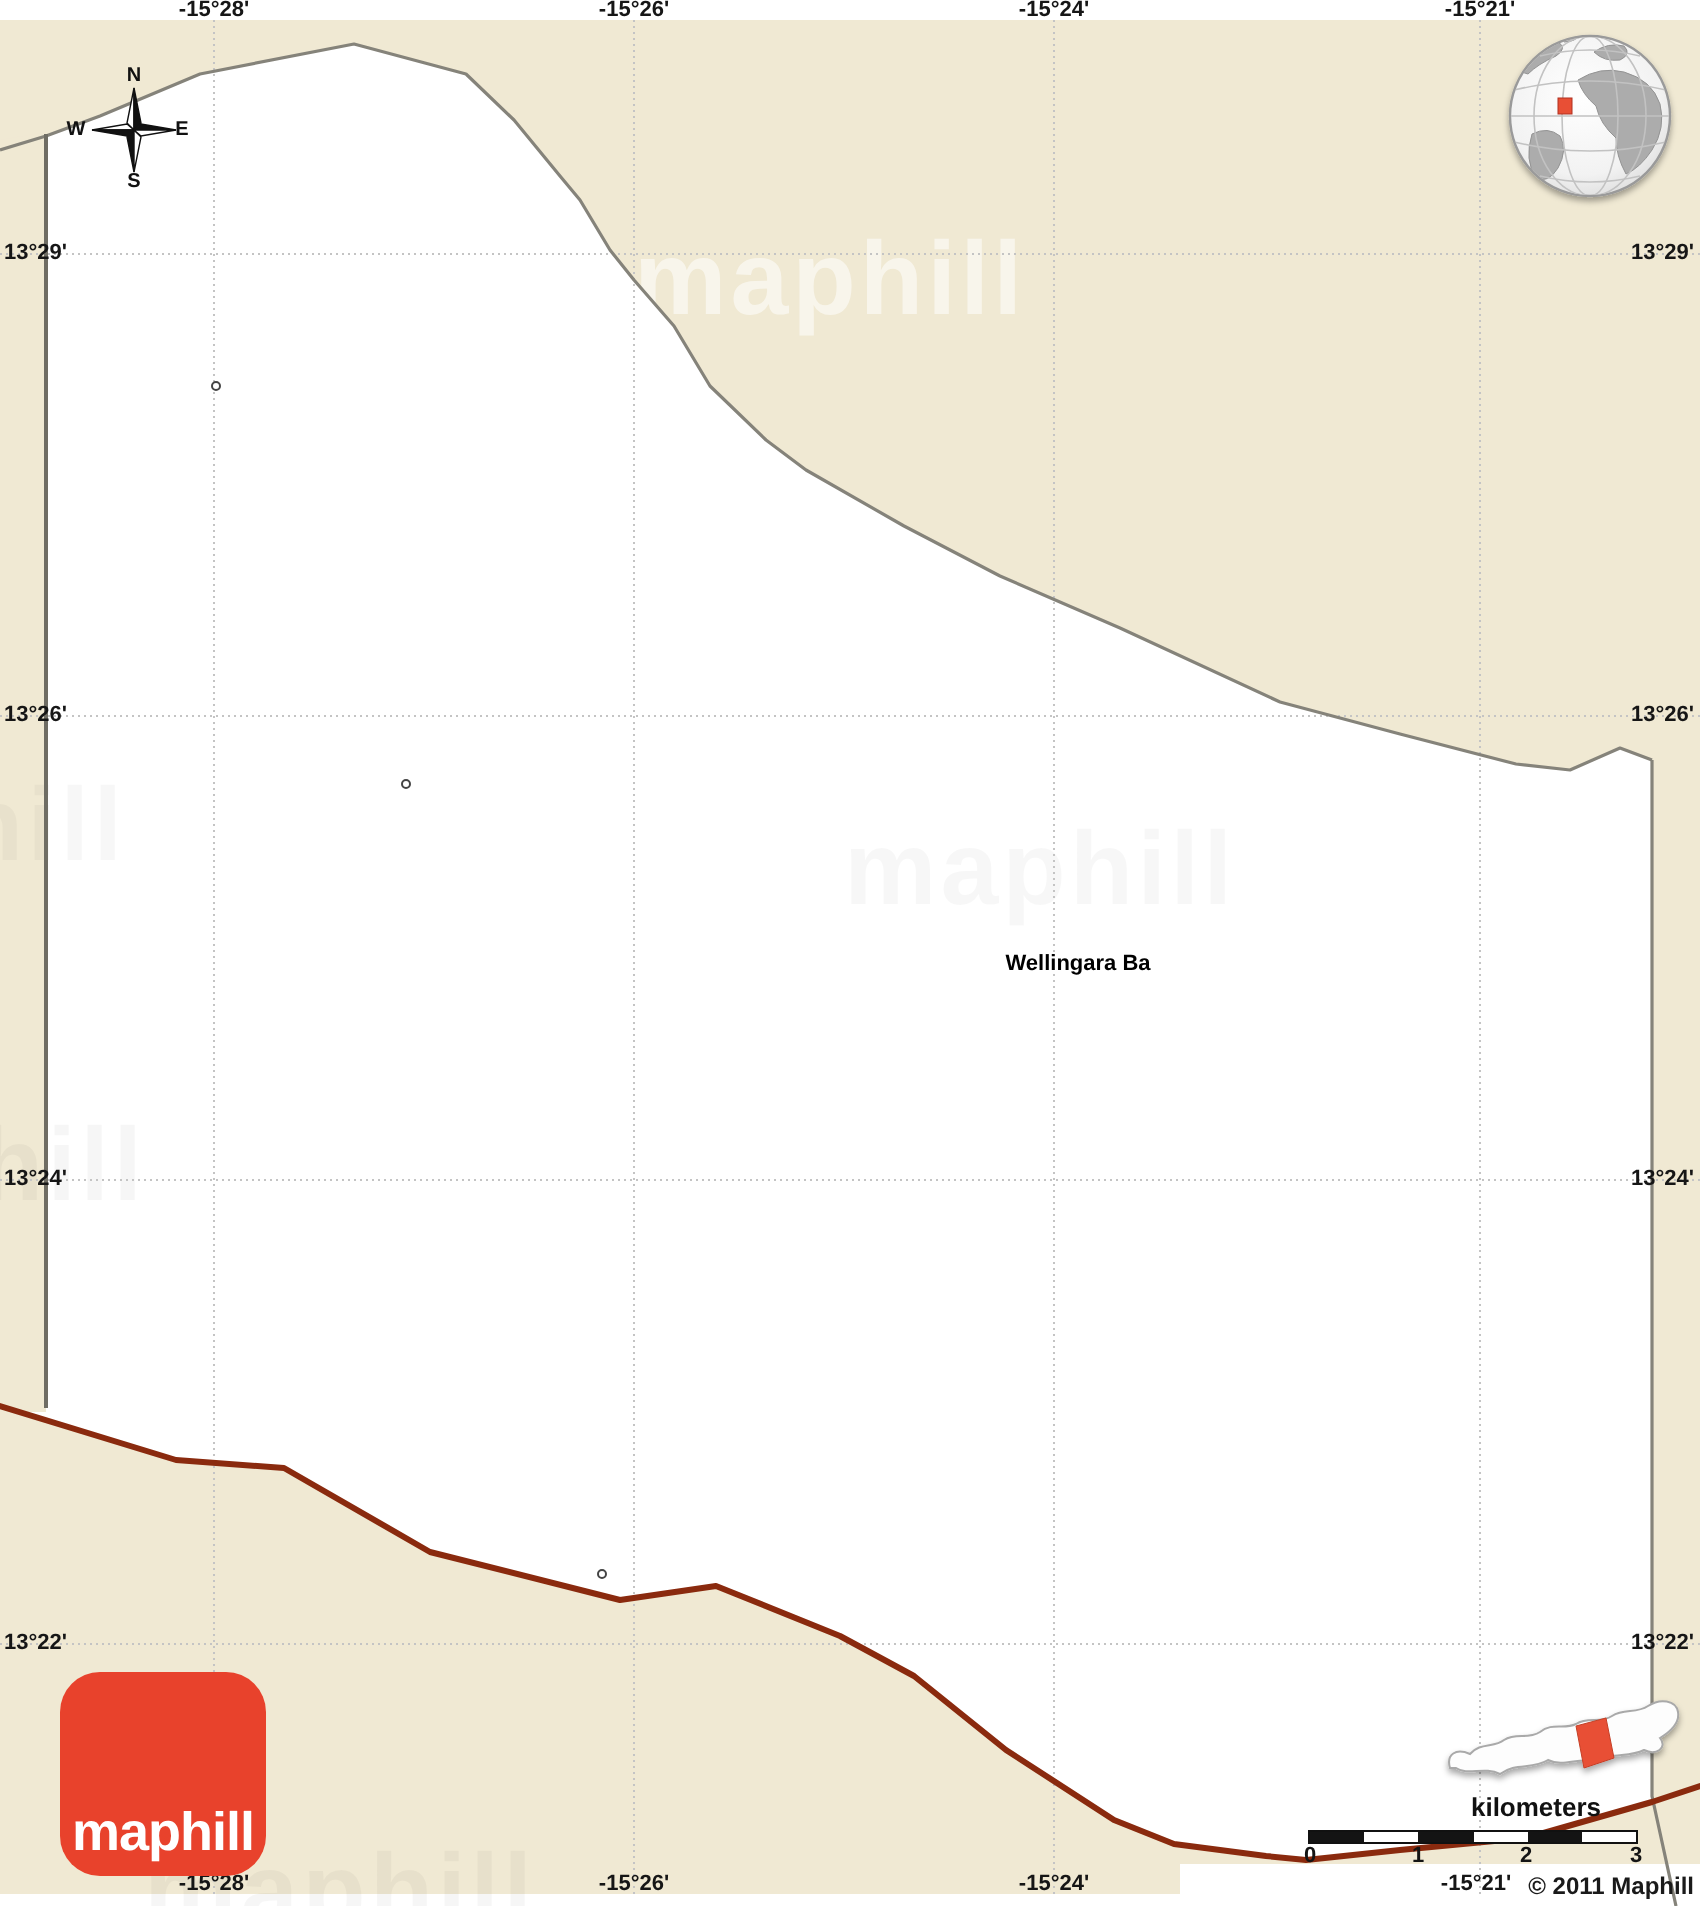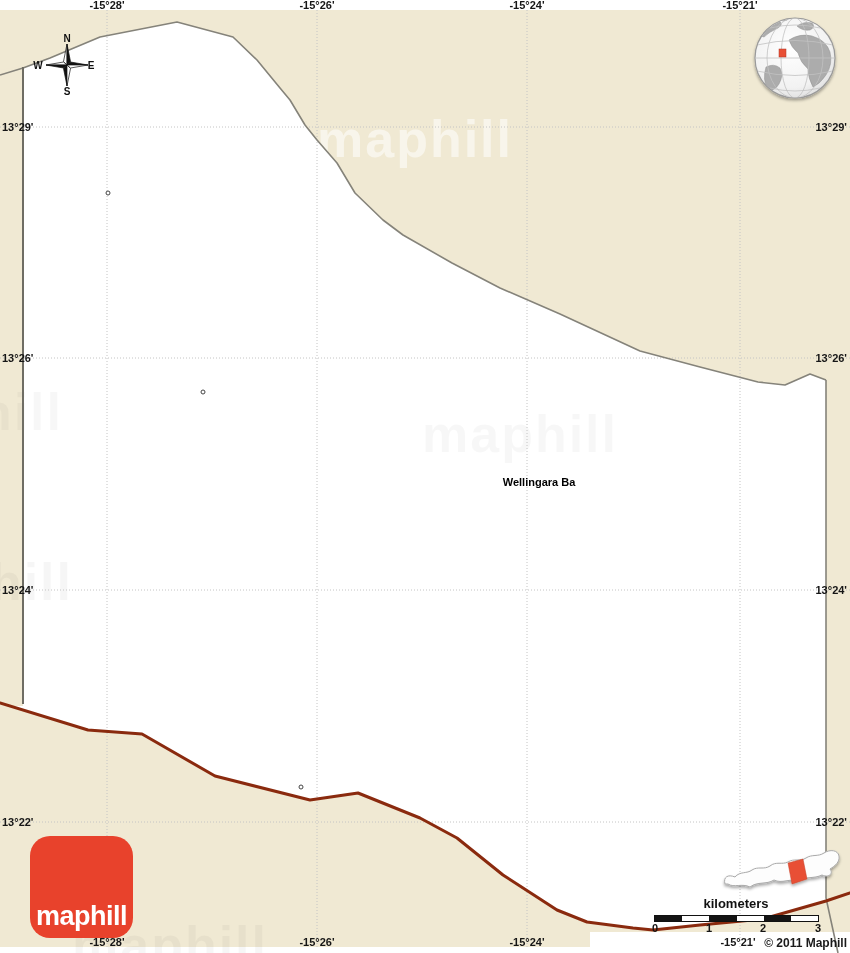--- a/index.html
+++ b/index.html
@@ -39,21 +39,21 @@
     border:1px solid #111;display:flex;background:#fff;
   }
   .seg{flex:1 1 auto;height:100%;}
   .seg.dark{background:#141414;}
   .seg.light{background:#ffffff;}
   .tick{
     position:absolute;top:922px;font:bold 11px "Liberation Sans",sans-serif;
     color:#141414;transform:translateX(-50%);
   }
   #km-label{
-    position:absolute;left:736px;top:896px;transform:translateX(-50%);
+    position:absolute;left:768px;top:896px;transform:translateX(-50%);
     font:bold 13px "Liberation Sans",sans-serif;color:#111;
   }
   #copyright{
     position:absolute;right:3px;top:936px;
     font:bold 12px "Liberation Sans",sans-serif;color:#1a1a1a;margin-left:25px;
   }
   svg text.wm{
     font:bold 52px "Liberation Sans",sans-serif;letter-spacing:2px;
   }
 </style>

